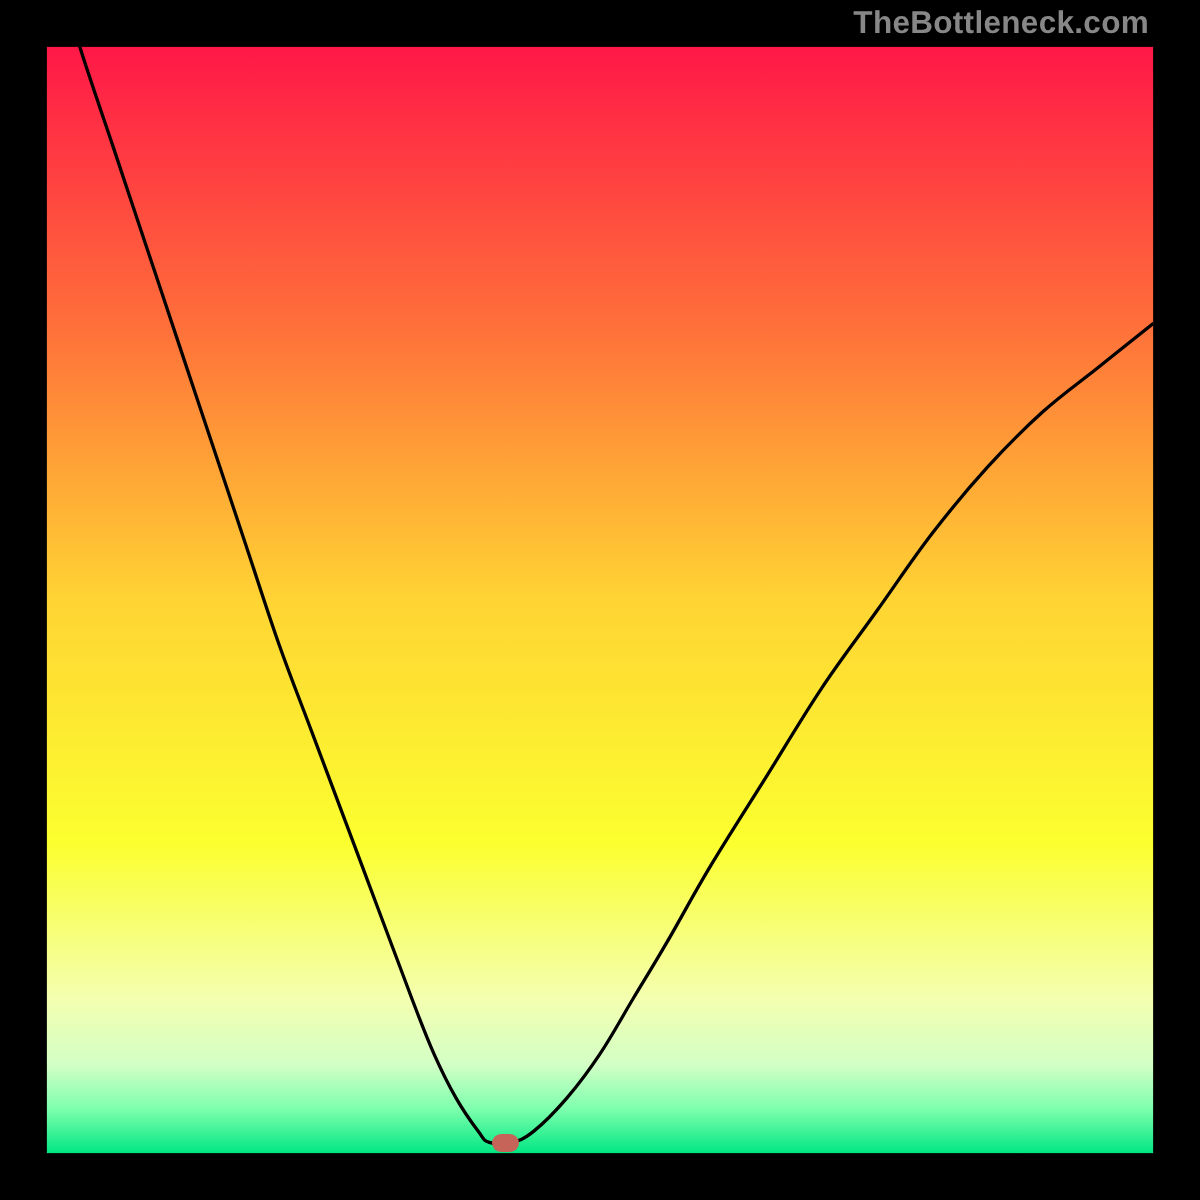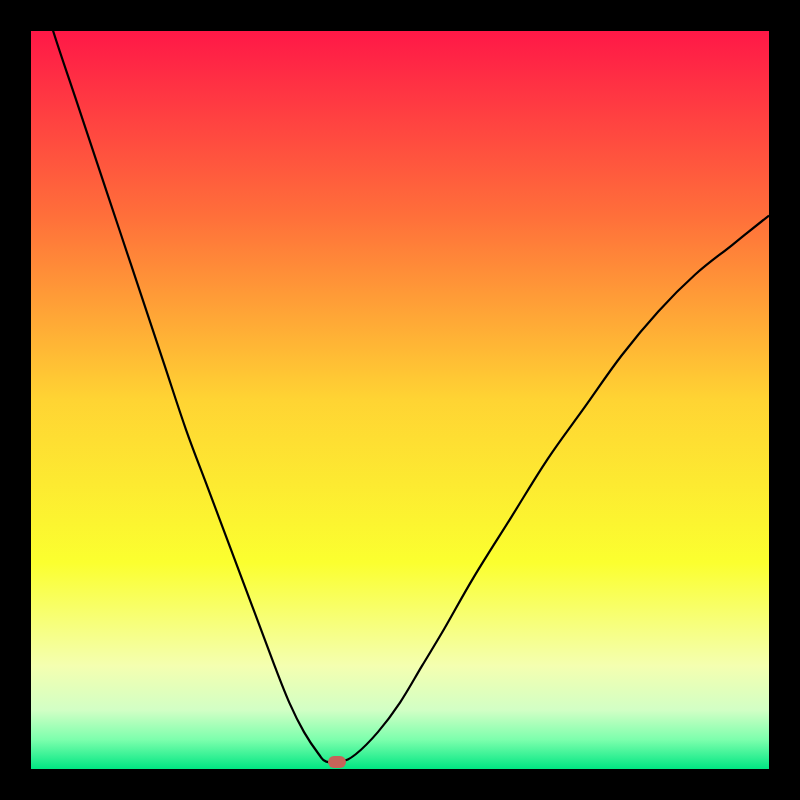--- a/index.html
+++ b/index.html
@@ -53,20 +53,21 @@
     font-weight: 600;
     color: #878787;
     letter-spacing: 0.2px;
   }
 </style>
 </head>
 <body>
 
 <div class="chart-container">
 
+  <div class="watermark">TheBottleneck.com</div>
 
   <div class="plot-area">
     <svg class="gradient-bg" viewBox="0 0 738 738" preserveAspectRatio="none">
       <defs>
         <linearGradient id="bgGrad" x1="0" y1="0" x2="0" y2="1">
             <stop offset="0%" stop-color="#ff1847"></stop>
             <stop offset="25%" stop-color="#ff6f3a"></stop>
             <stop offset="50%" stop-color="#ffd433"></stop>
             <stop offset="72%" stop-color="#fbff2f"></stop>
             <stop offset="86%" stop-color="#f4ffb0"></stop>

